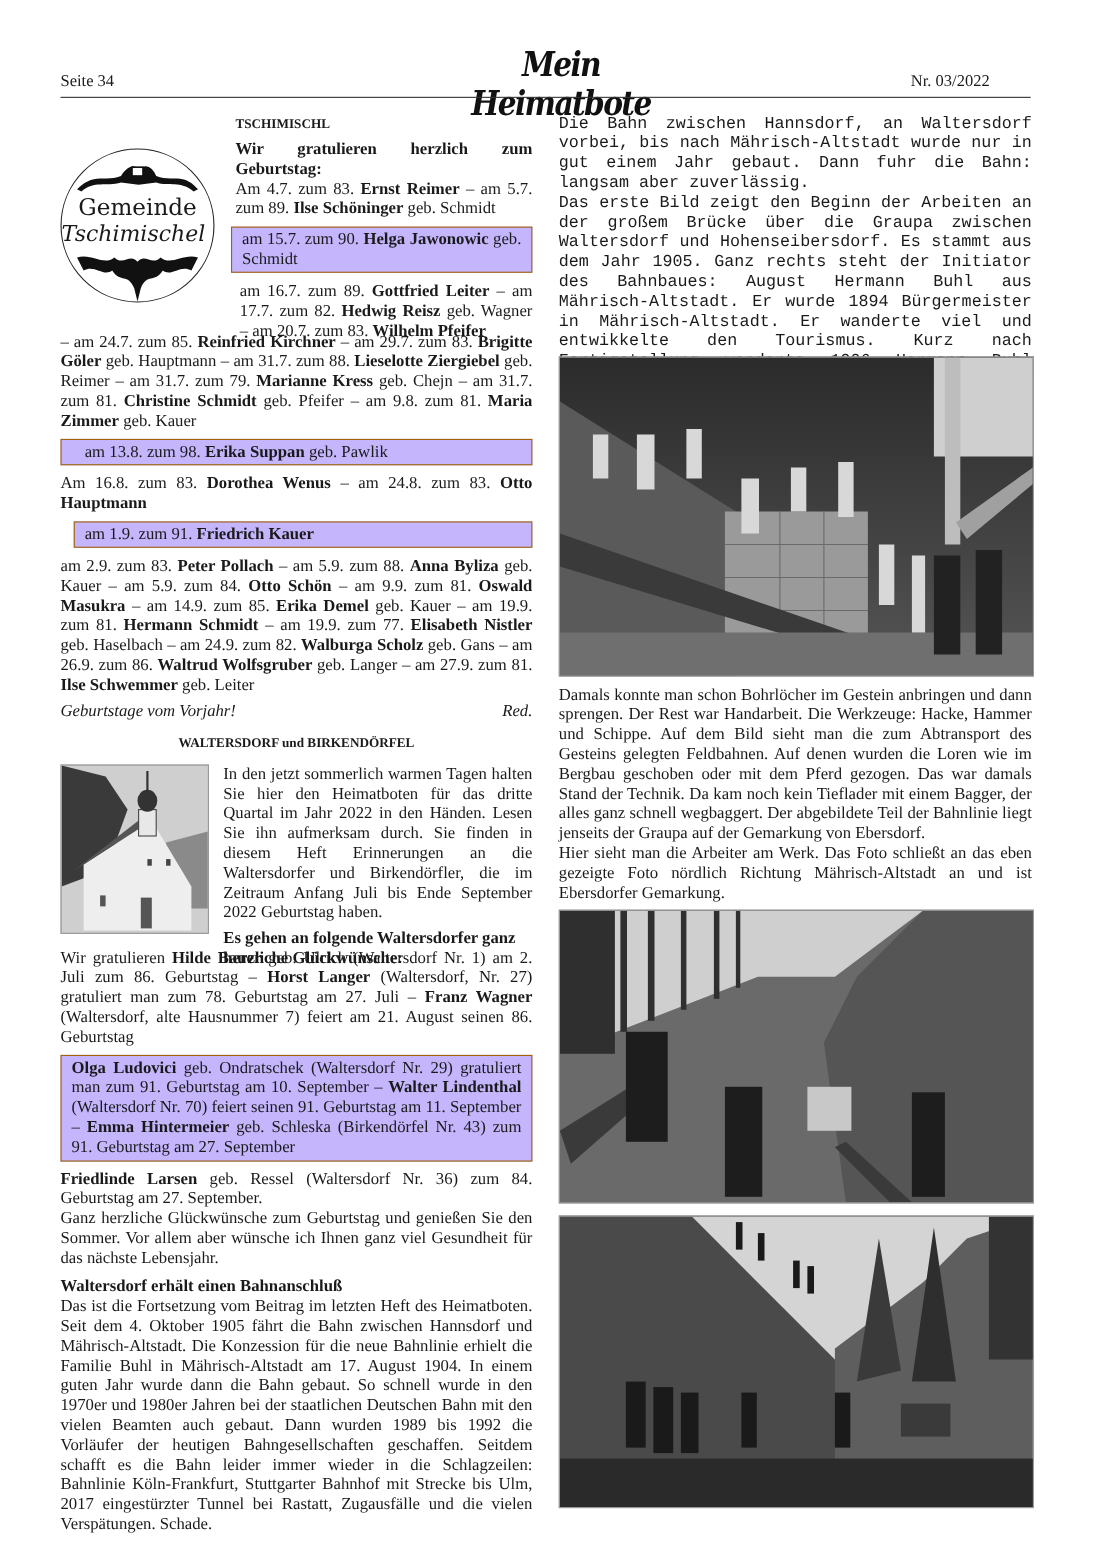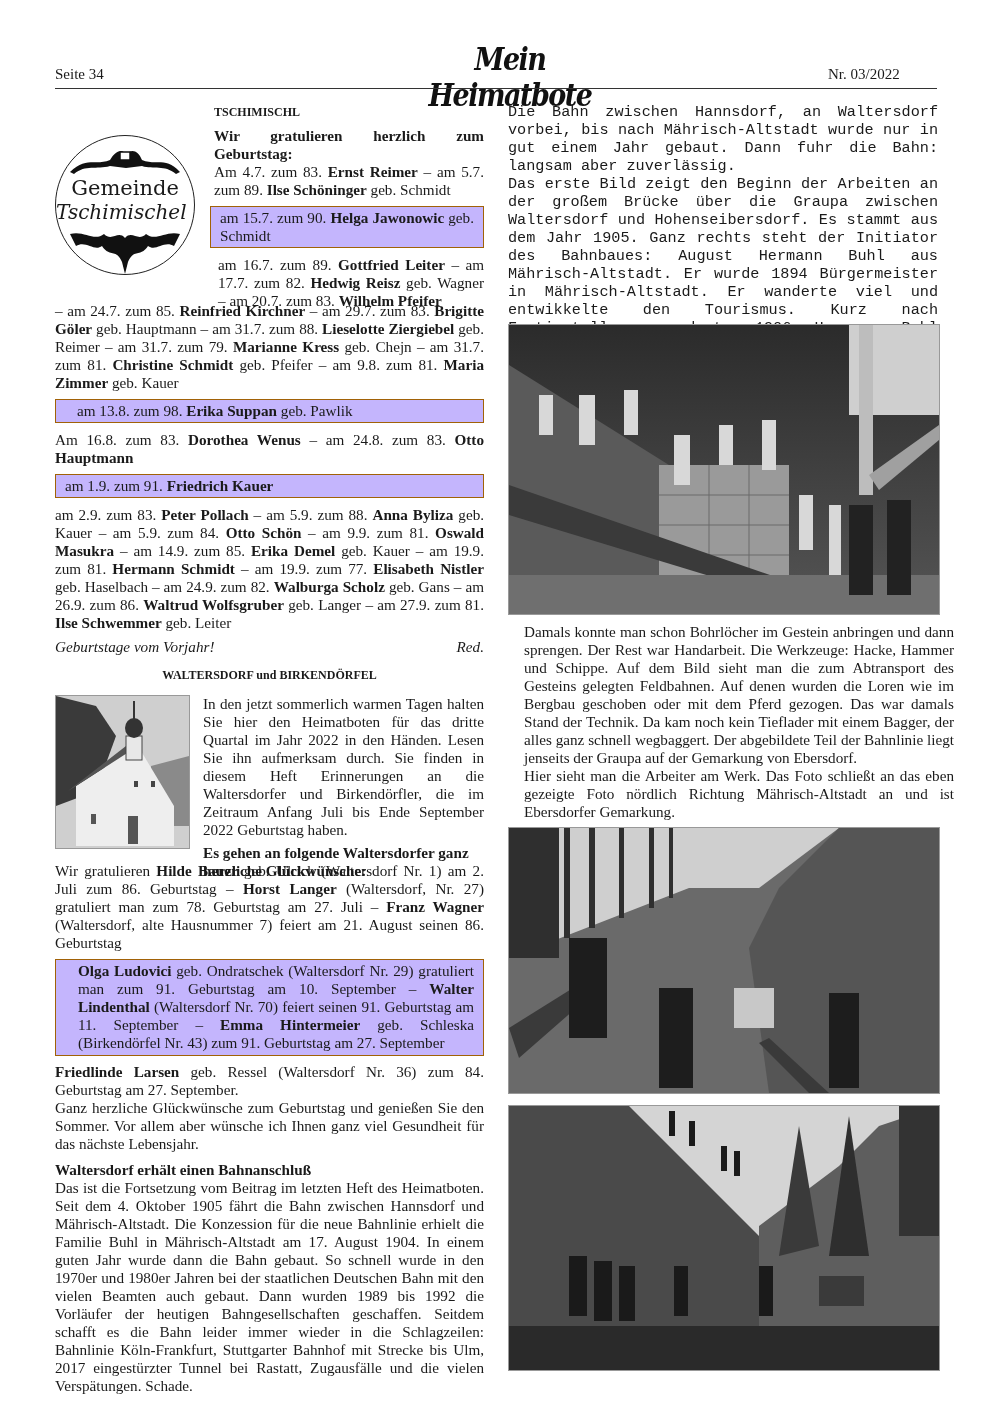--- a/index.html
+++ b/index.html
@@ -54,21 +54,21 @@
   <p class="sub" style="margin-bottom:0;">Wir gratulieren herzlich zum Geburtstag:</p>
   <p>Am 4.7. zum 83. <b>Ernst Reimer</b> – am 5.7. zum 89. <b>Ilse Schöninger</b> geb. Schmidt</p>
   <div class="box" style="margin:7px 0 8px -4px;">am 15.7. zum 90. <b>Helga Jawonowic</b> geb. Schmidt</div>
   <p style="margin-left:4px;">am 16.7. zum 89. <b>Gottfried Leiter</b> – am 17.7. zum 82. <b>Hedwig Reisz</b> geb. Wagner – am 20.7. zum 83. <b>Wilhelm Pfeifer</b></p>
 </div>
 
 <div class="abs col" style="left:55px; top:302px; width:429px;">
   <p>– am 24.7. zum 85. <b>Reinfried Kirchner</b> – am 29.7. zum 83. <b>Brigitte Göler</b> geb. Hauptmann – am 31.7. zum 88. <b>Lieselotte Ziergiebel</b> geb. Reimer – am 31.7. zum 79. <b>Marianne Kress</b> geb. Chejn – am 31.7. zum 81. <b>Christine Schmidt</b> geb. Pfeifer – am 9.8. zum 81. <b>Maria Zimmer</b> geb. Kauer</p>
   <div class="box" style="margin:7px 0 8px 0;padding-left:21px;">am 13.8. zum 98. <b>Erika Suppan</b> geb. Pawlik</div>
   <p>Am 16.8. zum 83. <b>Dorothea Wenus</b> – am 24.8. zum 83. <b>Otto Hauptmann</b></p>
-  <div class="box" style="margin:7px 0 8px 0;">am 1.9. zum 91. <b>Friedrich Kauer</b></div>
+  <div class="box" style="margin:7px 0 8px 12px;">am 1.9. zum 91. <b>Friedrich Kauer</b></div>
   <p>am 2.9. zum 83. <b>Peter Pollach</b> – am 5.9. zum 88. <b>Anna Byliza</b> geb. Kauer – am 5.9. zum 84. <b>Otto Schön</b> – am 9.9. zum 81. <b>Oswald Masukra</b> – am 14.9. zum 85. <b>Erika Demel</b> geb. Kauer – am 19.9. zum 81. <b>Hermann Schmidt</b> – am 19.9. zum 77. <b>Elisabeth Nistler</b> geb. Haselbach – am 24.9. zum 82. <b>Walburga Scholz</b> geb. Gans – am 26.9. zum 86. <b>Waltrud Wolfsgruber</b> geb. Langer – am 27.9. zum 81. <b>Ilse Schwemmer</b> geb. Leiter</p>
   <div class="sig-row" style="margin-top:6px;">
     <span>Geburtstage vom Vorjahr!</span>
     <span>Red.</span>
   </div>
 </div>
 
 <h2 class="abs sec" style="left:55px; top:668px; width:429px; text-align:center;">WALTERSDORF und BIRKENDÖRFEL</h2>
 
 <div class="abs photo" style="left:55px; top:695px; width:133px; height:152px; background:#b8b8b8;">
@@ -88,21 +88,21 @@
   </svg>
 </div>
 
 <div class="abs col" style="left:203px; top:695px; width:281px;">
   <p>In den jetzt sommerlich warmen Tagen halten Sie hier den Heimatboten für das dritte Quartal im Jahr 2022 in den Händen. Lesen Sie ihn aufmerksam durch. Sie finden in diesem Heft Erinnerungen an die Waltersdorfer und Birkendörfler, die im Zeitraum Anfang Juli bis Ende September 2022 Geburtstag haben.</p>
   <p class="sub" style="margin-top:5px; text-align:left;">Es gehen an folgende Waltersdorfer ganz herzliche Glückwünsche:</p>
 </div>
 
 <div class="abs col" style="left:55px; top:862px; width:429px;">
   <p>Wir gratulieren <b>Hilde Bauer</b> geb. Ulrich (Waltersdorf Nr. 1) am 2. Juli zum 86. Geburtstag – <b>Horst Langer</b> (Waltersdorf, Nr. 27) gratuliert man zum 78. Geburtstag am 27. Juli – <b>Franz Wagner</b> (Waltersdorf, alte Hausnummer 7) feiert am 21. August seinen 86. Geburtstag</p>
-  <div class="box" style="margin:7px 0 7px 0; padding:2px 9px 3px 22px;"><b>Olga Ludovici</b> geb. Ondratschek (Waltersdorf Nr. 29) gratuliert man zum 91. Geburtstag am 10. September – <b>Walter Lindenthal</b> (Waltersdorf Nr. 70) feiert seinen 91. Geburtstag am 11. September – <b>Emma Hintermeier</b> geb. Schleska (Birkendörfel Nr. 43) zum 91. Geburtstag am 27. September</div>
+  <div class="box" style="margin:7px 0 7px 0; padding:2px 9px 3px 9px;"><b>Olga Ludovici</b> geb. Ondratschek (Waltersdorf Nr. 29) gratuliert man zum 91. Geburtstag am 10. September – <b>Walter Lindenthal</b> (Waltersdorf Nr. 70) feiert seinen 91. Geburtstag am 11. September – <b>Emma Hintermeier</b> geb. Schleska (Birkendörfel Nr. 43) zum 91. Geburtstag am 27. September</div>
   <p><b>Friedlinde Larsen</b> geb. Ressel (Waltersdorf Nr. 36) zum 84. Geburtstag am 27. September.</p>
   <p>Ganz herzliche Glückwünsche zum Geburtstag und genießen Sie den Sommer. Vor allem aber wünsche ich Ihnen ganz viel Gesundheit für das nächste Lebensjahr.</p>
   <p class="sub" style="margin-top:8px;">Waltersdorf erhält einen Bahnanschluß</p>
   <p>Das ist die Fortsetzung vom Beitrag im letzten Heft des Heimatboten. Seit dem 4. Oktober 1905 fährt die Bahn zwischen Hannsdorf und Mährisch-Altstadt. Die Konzession für die neue Bahnlinie erhielt die Familie Buhl in Mährisch-Altstadt am 17. August 1904. In einem guten Jahr wurde dann die Bahn gebaut. So schnell wurde in den 1970er und 1980er Jahren bei der staatlichen Deutschen Bahn mit den vielen Beamten auch gebaut. Dann wurden 1989 bis 1992 die Vorläufer der heutigen Bahngesellschaften geschaffen. Seitdem schafft es die Bahn leider immer wieder in die Schlagzeilen: Bahnlinie Köln-Frankfurt, Stuttgarter Bahnhof mit Strecke bis Ulm, 2017 eingestürzter Tunnel bei Rastatt, Zugausfälle und die vielen Verspätungen. Schade.</p>
 </div>
 
 <div class="abs col" style="left:508px; top:103px; width:430px;font-family:Liberation Mono, monospace;">
   <p>Die Bahn zwischen Hannsdorf, an Waltersdorf vorbei, bis nach Mährisch-Altstadt wurde nur in gut einem Jahr gebaut. Dann fuhr die Bahn: langsam aber zuverlässig.</p>
   <p>Das erste Bild zeigt den Beginn der Arbeiten an der großem Brücke über die Graupa zwischen Waltersdorf und Hohenseibersdorf. Es stammt aus dem Jahr 1905. Ganz rechts steht der Initiator des Bahnbaues: August Hermann Buhl aus Mährisch-Altstadt. Er wurde 1894 Bürgermeister in Mährisch-Altstadt. Er wanderte viel und entwikkelte den Tourismus. Kurz nach Fertigstellung wanderte 1906 Hermann Buhl gemeinsam mit seinem Gast Erzherzog Ferdinand auf den Spieglitzer Schneeberg. Dieser Erzherzog Ferdinand wurde am 28. Juni 1914 in Sarajevo erschossen.</p>
 </div>
@@ -140,21 +140,21 @@
         <rect x="290" y="170" width="14" height="55"></rect>
         <rect x="320" y="180" width="12" height="70"></rect>
       </g>
     <g fill="#222">
         <rect x="340" y="180" width="24" height="90"></rect>
         <rect x="378" y="175" width="24" height="95"></rect>
       </g>
   </svg>
 </div>
 
-<div class="abs col" style="left:524px; top:623px; width:430px;">
+<div class="abs col" style="left:508px; top:623px; width:430px;">
   <p>Damals konnte man schon Bohrlöcher im Gestein anbringen und dann sprengen. Der Rest war Handarbeit. Die Werkzeuge: Hacke, Hammer und Schippe. Auf dem Bild sieht man die zum Abtransport des Gesteins gelegten Feldbahnen. Auf denen wurden die Loren wie im Bergbau geschoben oder mit dem Pferd gezogen. Das war damals Stand der Technik. Da kam noch kein Tieflader mit einem Bagger, der alles ganz schnell wegbaggert. Der abgebildete Teil der Bahnlinie liegt jenseits der Graupa auf der Gemarkung von Ebersdorf.</p>
   <p>Hier sieht man die Arbeiter am Werk. Das Foto schließt an das eben gezeigte Foto nördlich Richtung Mährisch-Altstadt an und ist Ebersdorfer Gemarkung.</p>
 </div>
 
 <div class="abs photo" style="left:508px; top:827px; width:430px; height:265px;">
   <svg width="430" height="265" viewBox="0 0 430 265">
     <rect width="430" height="265" fill="#6a6a6a"></rect>
     <polygon points="0,0 330,0 250,60 180,60 0,130" fill="#cfcfcf"></polygon>
     <g fill="#2f2f2f">
         <rect x="0" y="0" width="50" height="130"></rect>

